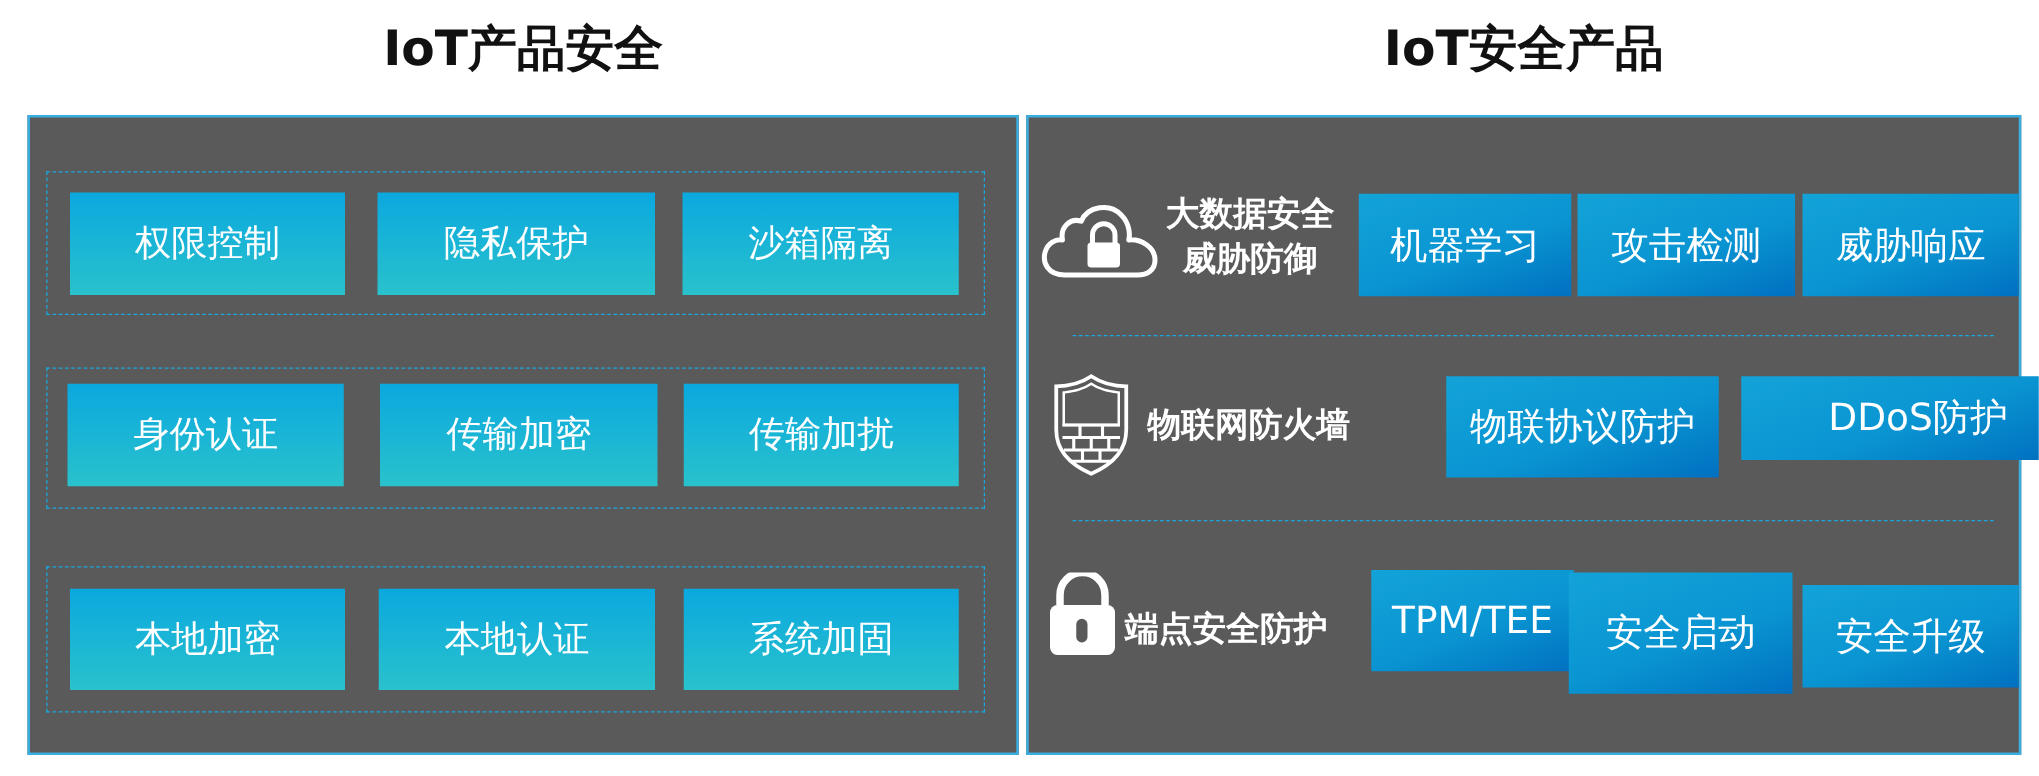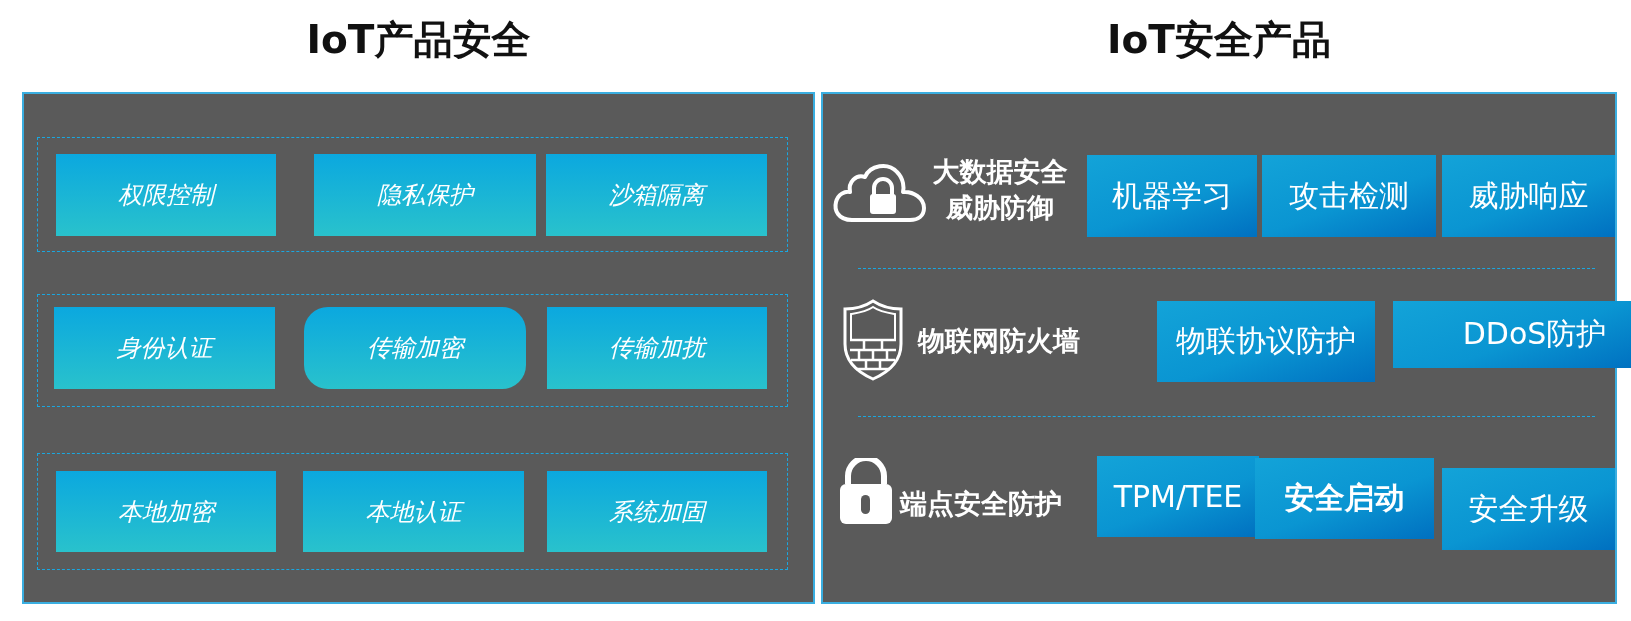--- a/index.html
+++ b/index.html
@@ -3,47 +3,47 @@
 <meta charset="utf-8">
 <style>
   html, body { margin: 0; padding: 0; background: #ffffff; }
   body { width: 1631px; height: 621px; position: relative; overflow: hidden;
          font-family: "DejaVu Sans", "Liberation Sans", sans-serif; }
   .title { position: absolute; top: 18px; height: 44px; line-height: 44px;
            font-size: 39px; font-weight: bold; color: #111; text-align: center; }
   .panel { position: absolute; background: #5a5a5a; border: 2px solid #3aaee0;
            box-sizing: border-box; }
   .dash-box { position: absolute; border: 1.5px dashed #1aa7e0; box-sizing: border-box; }
-  .btn-l { position: absolute; color: #fff; font-size: 24px; display: flex;
+  .btn-l { position: absolute; color: #fff; font-size: 29px; display: flex;
            align-items: center; justify-content: center;
-           background: linear-gradient(to bottom, #0ba8df 0%, #29c2cc 100%); font-style: italic; }
+           background: linear-gradient(to bottom, #0ba8df 0%, #29c2cc 100%); }
   .btn-r { position: absolute; color: #fff; font-size: 30px; display: flex;
            align-items: center; justify-content: center; white-space: nowrap;
            background: linear-gradient(160deg, #13a3d8 0%, #0a95d2 55%, #0070c0 100%); }
   .hdivider { position: absolute; height: 0; border-top: 1.5px dashed #1aa7e0; }
   .cat-label { position: absolute; color: #fff; font-weight: bold; font-size: 27px;
                line-height: 36px; text-align: center; white-space: nowrap; }
   .icon { position: absolute; }
 </style>
 </head>
 <body>
 
 <div class="title" style="left:23px; width:791px;">IoT产品安全</div>
 
 <div class="panel" style="left:22px; top:92px; width:793px; height:512px;">
 </div>
 
 <div class="dash-box" style="left:37px; top:137px; width:751px; height:115px;"></div>
 <div class="btn-l" style="left:56px; top:154px; width:220px; height:82px;">权限控制</div>
-<div class="btn-l" style="left:302px; top:154px; width:222px; height:82px;margin-left:12px;">隐私保护</div>
+<div class="btn-l" style="left:302px; top:154px; width:222px; height:82px;">隐私保护</div>
 <div class="btn-l" style="left:546px; top:154px; width:221px; height:82px;">沙箱隔离</div>
 
 <div class="dash-box" style="left:37px; top:294px; width:751px; height:113px;"></div>
 <div class="btn-l" style="left:54px; top:307px; width:221px; height:82px;">身份认证</div>
-<div class="btn-l" style="left:304px; top:307px; width:222px; height:82px;border-radius:24px;">传输加密</div>
+<div class="btn-l" style="left:304px; top:307px; width:222px; height:82px;">传输加密</div>
 <div class="btn-l" style="left:547px; top:307px; width:220px; height:82px;">传输加扰</div>
 
 <div class="dash-box" style="left:37px; top:453px; width:751px; height:117px;"></div>
 <div class="btn-l" style="left:56px; top:471px; width:220px; height:81px;">本地加密</div>
 <div class="btn-l" style="left:303px; top:471px; width:221px; height:81px;">本地认证</div>
 <div class="btn-l" style="left:547px; top:471px; width:220px; height:81px;">系统加固</div>
 
 <div class="title" style="left:822px; width:794px;">IoT安全产品</div>
 
 <div class="panel" style="left:821px; top:92px; width:796px; height:512px;">
@@ -75,14 +75,14 @@
 
 <div class="hdivider" style="left:858px; top:416px; width:737px;"></div>
 
 <svg class="icon" style="left:839px; top:458px;" width="54" height="68" viewBox="0 0 54 68">
   <path d="M9 26 V18 A18 18 0 0 1 45 18 V26" fill="none" stroke="#ffffff" stroke-width="6"></path>
   <rect x="1" y="26" width="52" height="40" rx="6" fill="#ffffff"></rect>
   <rect x="22" y="37" width="9" height="19" rx="4.5" fill="#5a5a5a"></rect>
 </svg>
 <div class="cat-label" style="left:900px; top:486px; width:200px; text-align:left;">端点安全防护</div>
 <div class="btn-r" style="left:1097px; top:456px; width:162px; height:81px;">TPM/TEE</div>
-<div class="btn-r" style="left:1255px; top:458px; width:179px; height:81px;font-weight:bold;">安全启动</div>
+<div class="btn-r" style="left:1255px; top:458px; width:179px; height:97px;">安全启动</div>
 <div class="btn-r" style="left:1442px; top:468px; width:173px; height:82px;">安全升级</div>
 
 </body></html>

